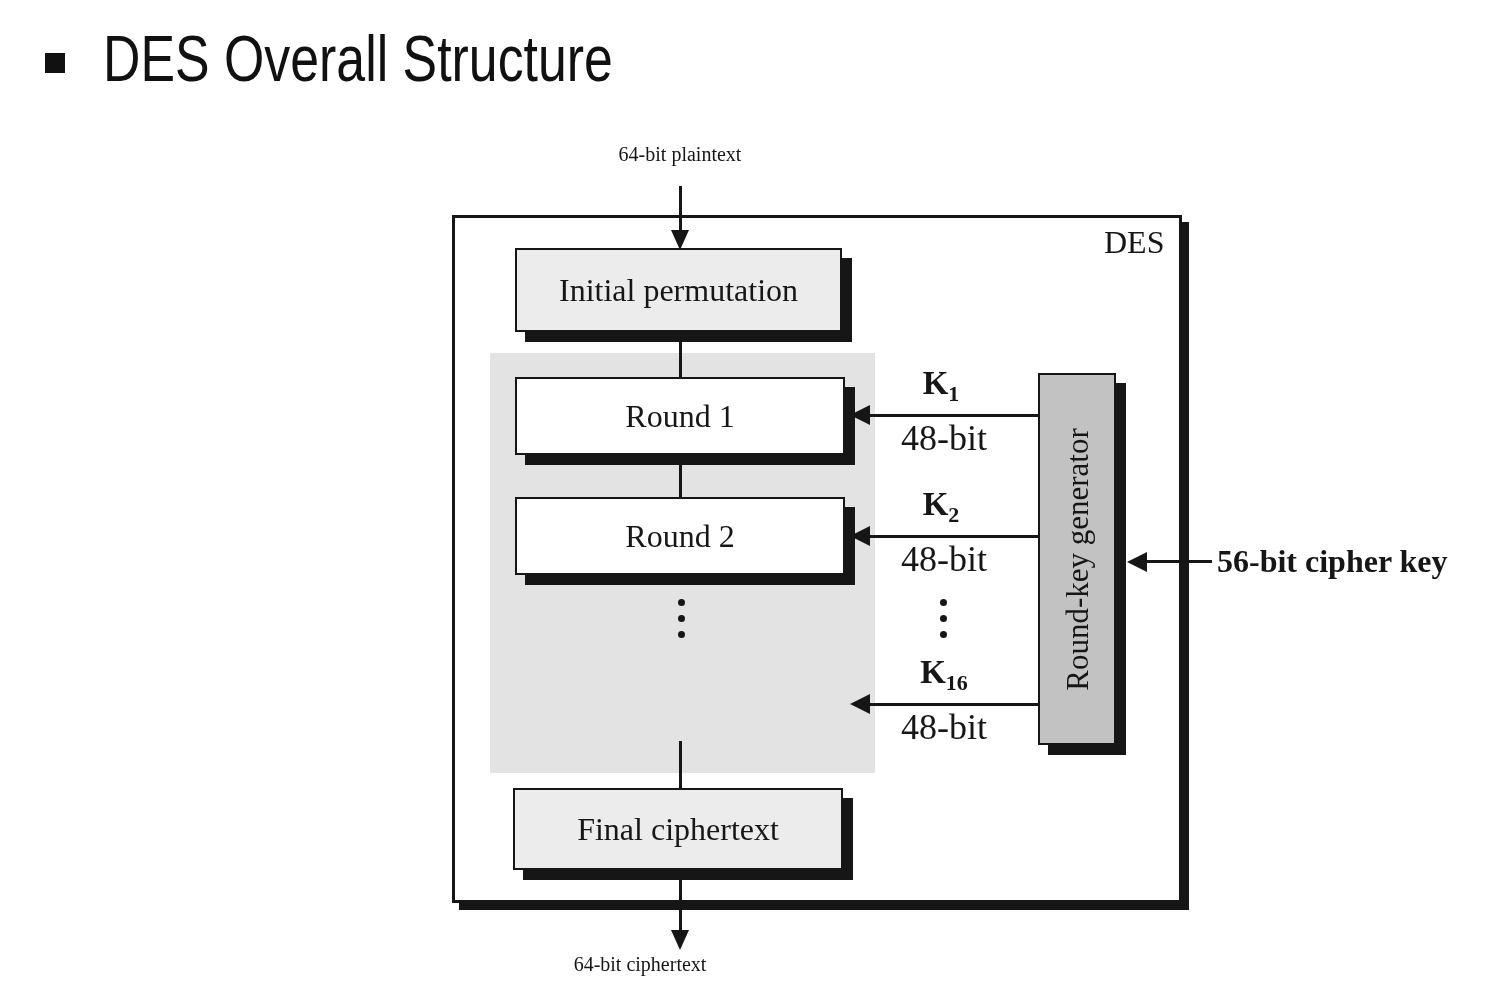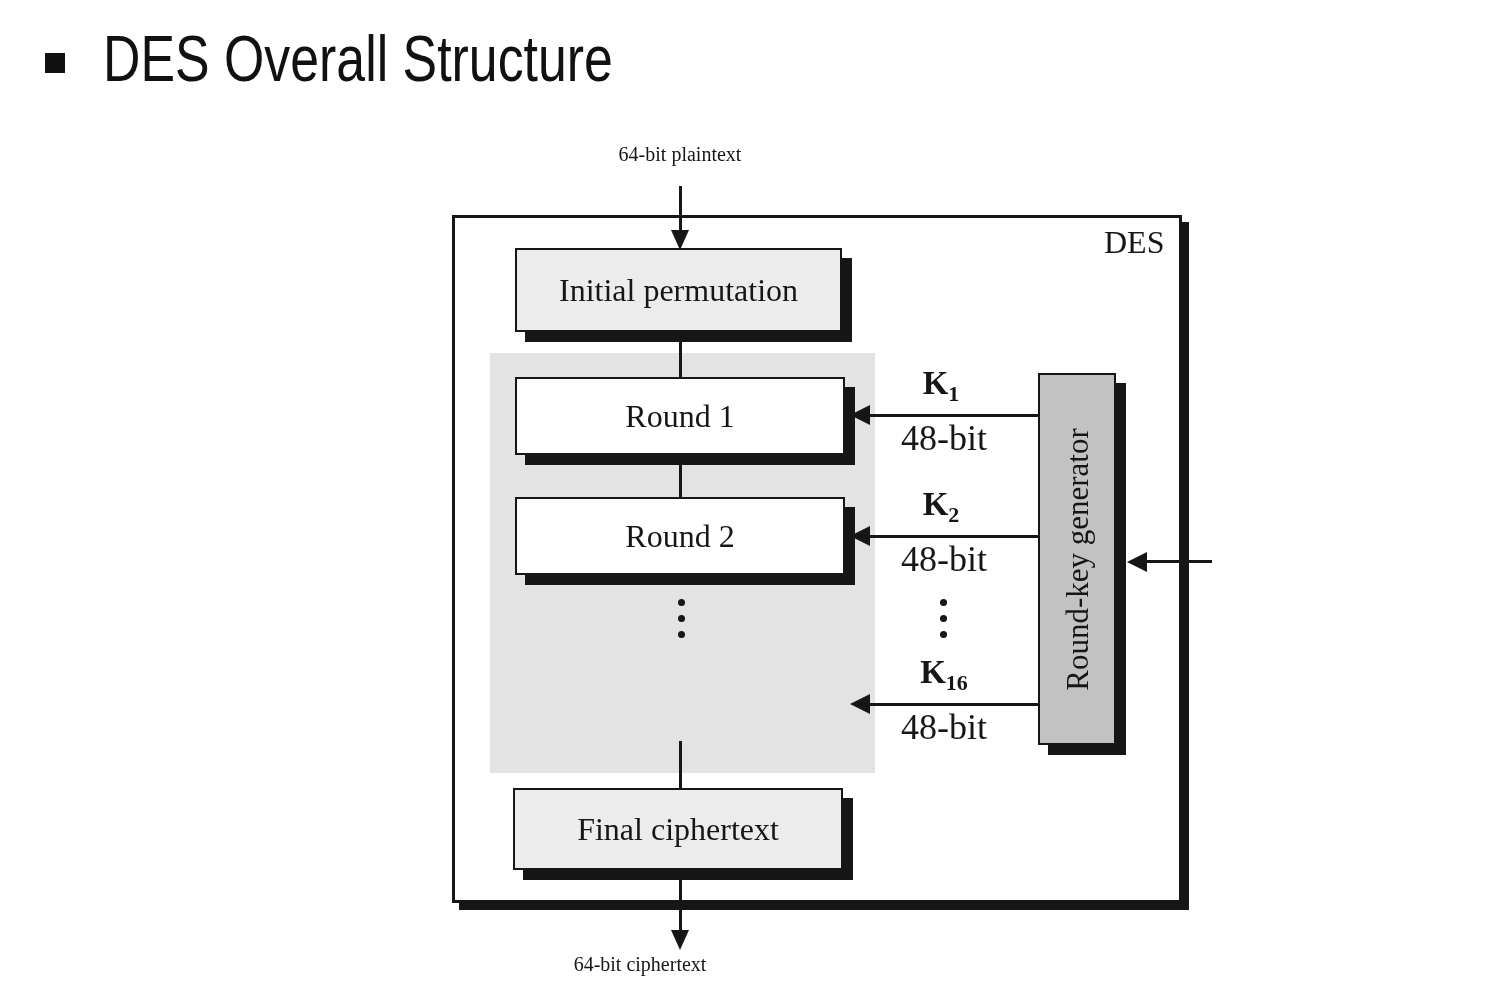--- a/index.html
+++ b/index.html
@@ -124,14 +124,15 @@
       <span class="dot"></span>
   </div>
 
   <div class="klabel" style="left:944px;top:656px;"><span>K</span><sub>16</sub></div>
   <div class="arrow-left" style="left:850px;top:694px;"></div>
   <div class="hline" style="left:868px;top:703px;width:170px;"></div>
   <div class="bitlabel" style="left:944px;top:709px;">48-bit</div>
 
   <div class="arrow-left" style="left:1127px;top:552px;"></div>
   <div class="hline" style="left:1145px;top:560px;width:67px;"></div>
+  <div class="cipherkey">56-bit cipher key</div>
 
 </div>
 
 </body></html>

